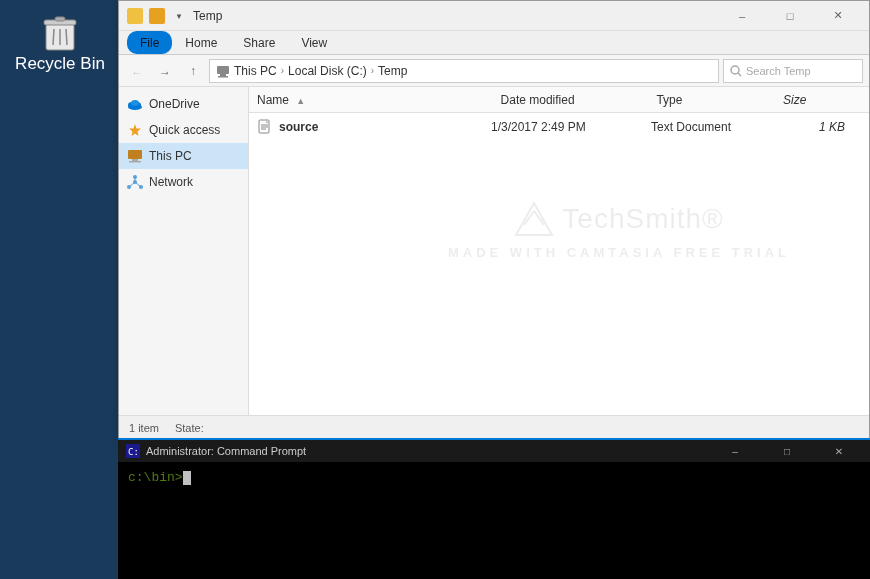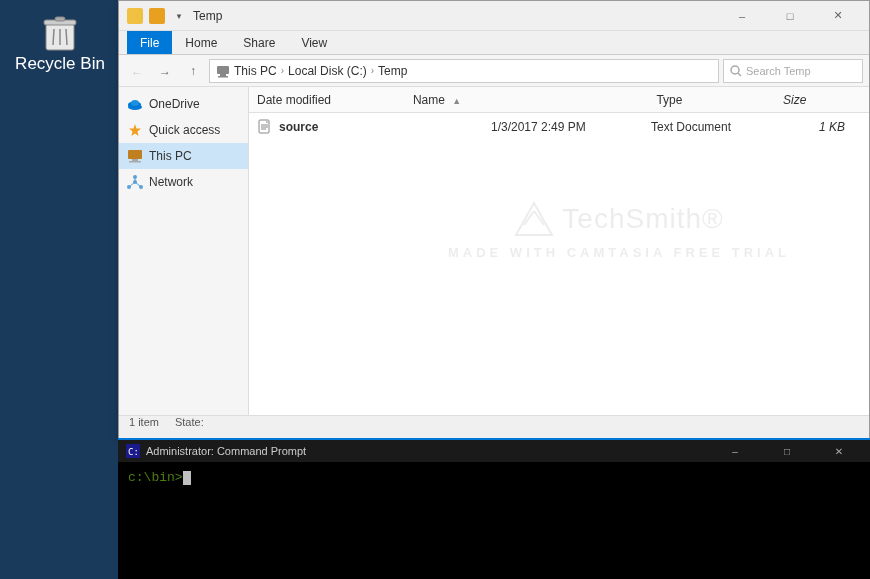--- a/index.html
+++ b/index.html
@@ -124,22 +124,23 @@
       padding: 4px 12px;
       font-size: 12px;
       cursor: pointer;
       border: 1px solid transparent;
       border-bottom: none;
       color: #333;
     }
 
     .ribbon-tab.active {
       background: #0078d7;
-      color: #ffffff;
+      color: #0f172a;
       border-color: #0078d7;
+      border-radius: 10px;
     }
 
     
     .toolbar-bar {
       height: 32px;
       background: #f5f5f5;
       display: flex;
       align-items: center;
       padding: 0 6px;
       gap: 4px;
@@ -295,20 +296,21 @@
       font-size: 12px;
       color: #333;
     }
 
     
     .status-bar {
       height: 24px;
       background: #f0f0f0;
       border-top: 1px solid #ddd;
       display: flex;
+      align-items: center;
       padding: 0 10px;
       font-size: 11px;
       color: #555;
       gap: 16px;
     }
 
     
     .watermark {
       position: absolute;
       top: 200px;
@@ -511,26 +513,26 @@
           </svg>
         </span>
         <span>Network</span>
       </div>
 
     </div>
 
     <div class="content-pane">
 
       <div class="col-headers">
-        <div class="col-header col-date">
-          <span>Date modified</span>
-        </div>
         <div class="col-header col-name">
           <span>Name</span>
           <span class="col-sort-arrow">▲</span>
+        </div>
+        <div class="col-header col-date">
+          <span>Date modified</span>
         </div>
         <div class="col-header col-type">
           <span>Type</span>
         </div>
         <div class="col-header col-size">
           <span>Size</span>
         </div>
       </div>
 
       <div class="file-row">

